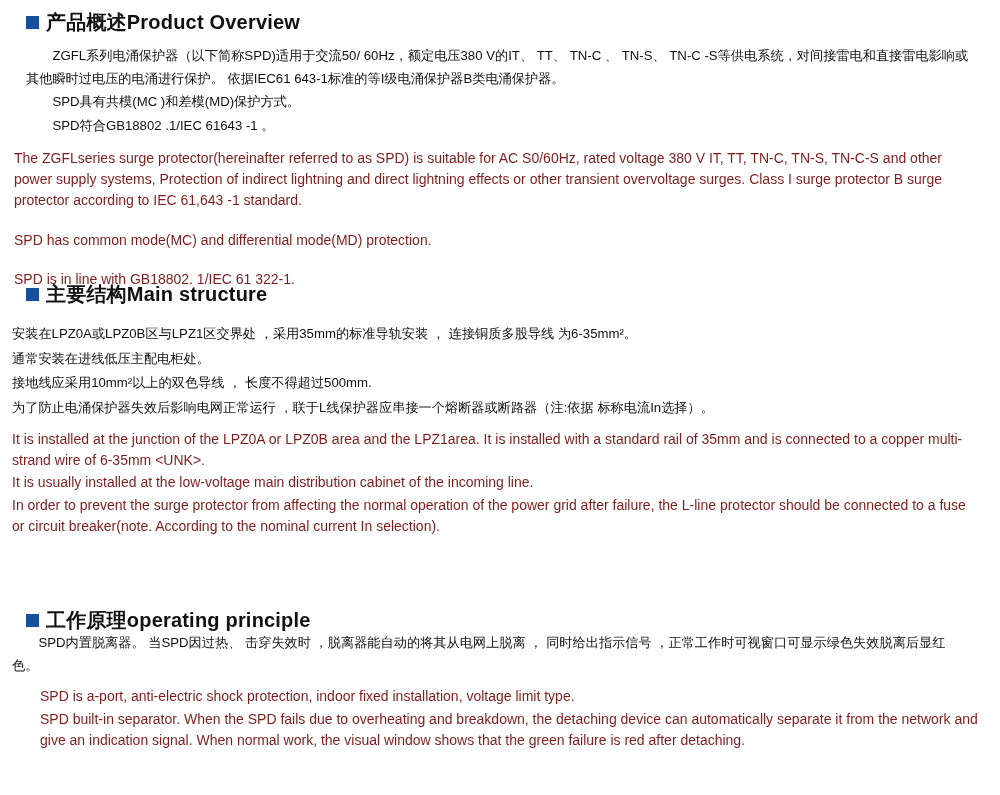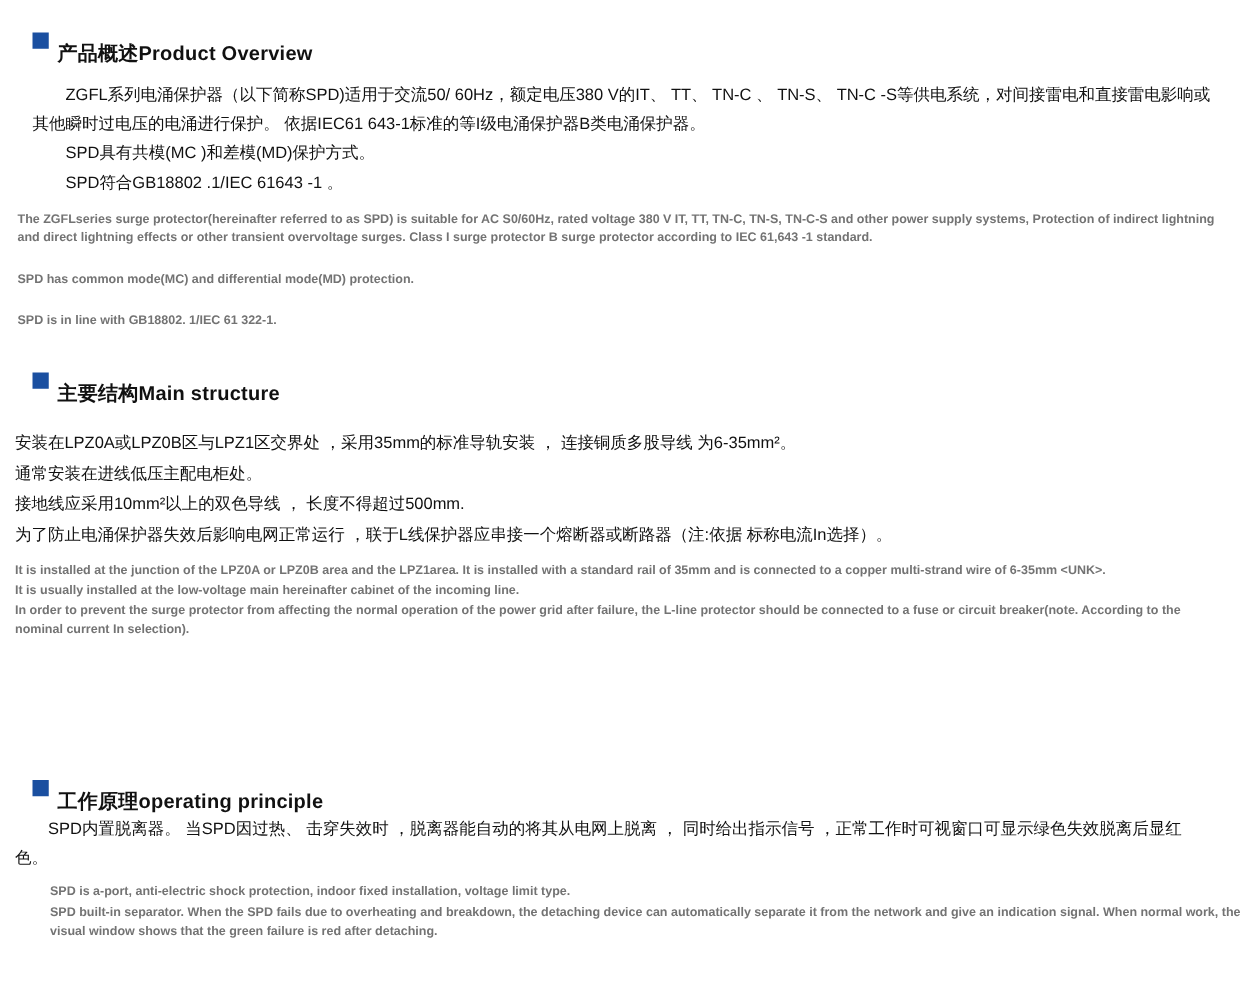--- a/index.html
+++ b/index.html
@@ -28,43 +28,41 @@
     gap: 7px;
   }
   .head-marker {
     width: 13px;
     height: 13px;
     background: #1a4fa0;
     flex: 0 0 auto;
     display: block;
   }
   .head-text {
-    font-size: 16px;
+    font-size: 20px;
     font-weight: bold;
     letter-spacing: 0.2px;
     color: #111111;
     white-space: nowrap;
     line-height: 1;
-    margin-top: 24px;
   }
 
   
   .cn {
     font-size: 13.2px;
     line-height: 1.72;
     color: #111111;
   }
   .cn.indent {
     text-indent: 2em;
   }
   .en {
-    font-size: 10px;
+    font-size: 14px;
     line-height: 1.52;
-    color: #737373;
-    font-weight: bold;
+    color: #7f1d1d;
   }
   .en p {
     margin: 0;
   }
   .block {
     margin: 0;
   }
 
   
   .g {
@@ -101,21 +99,21 @@
       <span class="head-text">主要结构Main structure</span>
     </div>
 
     <div class="cn block" style="margin-top:19px; width:958px;">安装在LPZ0A或LPZ0B区与LPZ1区交界处 ，采用35mm的标准导轨安装 ， 连接铜质多股导线 为6-35mm²。</div>
     <div class="cn block" style="margin-top:2px;">通常安装在进线低压主配电柜处。</div>
     <div class="cn block" style="margin-top:2px;">接地线应采用10mm²以上的双色导线 ， 长度不得超过500mm.</div>
     <div class="cn block" style="margin-top:2px; width:962px;">为了防止电涌保护器失效后影响电网正常运行 ，联于L线保护器应串接一个熔断器或断路器（注:依据 标称电流In选择）。</div>
 
     <div class="en" style="margin-top:9px; width:962px;">
       <p>It is installed at the junction of the LPZ0A or LPZ0B area and the LPZ1area. It is installed with a standard rail of 35mm and is connected to a copper multi-strand wire of 6-35mm &lt;UNK&gt;.</p>
-      <p style="margin-top:1px;">It is usually installed at the low-voltage main hereinafter cabinet of the incoming line.</p>
+      <p style="margin-top:1px;">It is usually installed at the low-voltage main distribution cabinet of the incoming line.</p>
       <p style="margin-top:1px;">In order to prevent the surge protector from affecting the normal operation of the power grid after failure, the L-line protector should be connected to a fuse or circuit breaker(note. According to the nominal current In selection).</p>
     </div>
   </div>
 
   <div class="g" style="left:12px; top:610px; width:970px;">
 
     <div class="section-head" style="margin-left:14px;">
       <span class="head-marker"></span>
       <span class="head-text">工作原理operating principle</span>
     </div>

